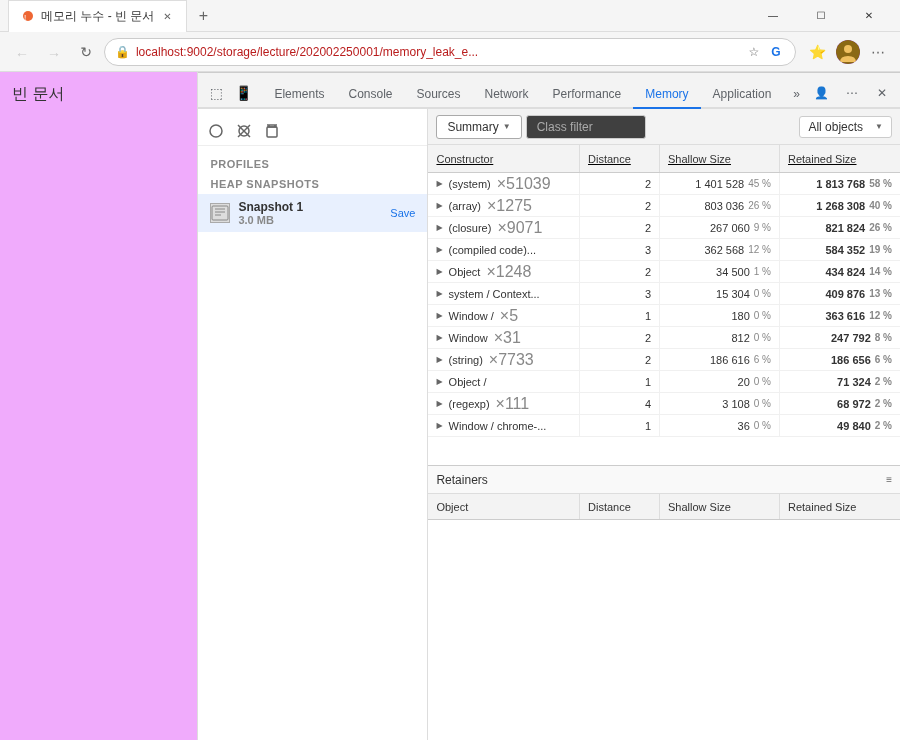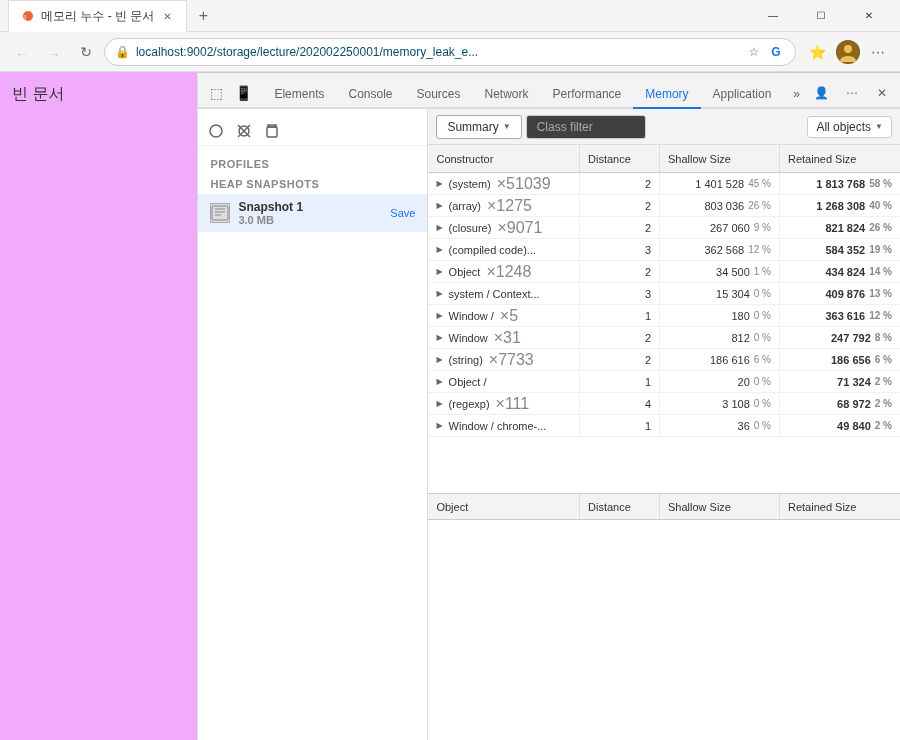--- a/index.html
+++ b/index.html
@@ -11,21 +11,21 @@
     .tab-close { width: 14px; height: 14px; display: flex; align-items: center; justify-content: center; border-radius: 2px; cursor: pointer; font-size: 10px; color: #666; }
     .new-tab { width: 32px; height: 32px; display: flex; align-items: center; justify-content: center; cursor: pointer; font-size: 16px; color: #666; }
     .title-bar-controls { display: flex; gap: 2px; margin-left: auto; }
     .title-ctrl { width: 46px; height: 32px; display: flex; align-items: center; justify-content: center; cursor: pointer; font-size: 10px; color: #333; }
 
     
     .addressbar-row { height: 40px; background: #f5f5f5; display: flex; align-items: center; padding: 0 8px; gap: 4px; border-bottom: 1px solid #ddd; }
     .nav-btn { width: 28px; height: 28px; display: flex; align-items: center; justify-content: center; border-radius: 50%; cursor: pointer; color: #666; font-size: 14px; }
     .nav-btn.disabled { color: #ccc; cursor: default; }
     .address-bar { flex: 1; height: 28px; background: #fff; border: 1px solid #ccc; border-radius: 14px; display: flex; align-items: center; padding: 0 10px; gap: 6px; }
-    .address-text { flex: 1; font-size: 12px; color: #0c4a6e; }
+    .address-text { flex: 1; font-size: 12px; color: #b91c1c; }
     .address-icons { display: flex; gap: 4px; align-items: center; }
     .addr-icon { width: 18px; height: 18px; display: flex; align-items: center; justify-content: center; color: #666; font-size: 12px; cursor: pointer; }
     .toolbar-icons { display: flex; gap: 2px; margin-left: 4px; }
     .toolbar-icon-btn { width: 28px; height: 28px; display: flex; align-items: center; justify-content: center; border-radius: 4px; cursor: pointer; color: #666; font-size: 14px; }
     .avatar { width: 24px; height: 24px; border-radius: 50%; background: #8e44ad; display: flex; align-items: center; justify-content: center; color: #fff; font-size: 10px; overflow: hidden; }
 
     
     .devtools { flex: 1; display: flex; flex-direction: column; background: #fff; border-top: 1px solid #ccc; }
     .devtools-tabs { height: 36px; background: #f3f3f3; display: flex; align-items: flex-end; border-bottom: 2px solid #ddd; padding: 0 4px; }
     .devtools-tab { padding: 6px 12px; font-size: 12px; color: #5f6368; cursor: pointer; border-bottom: 2px solid transparent; margin-bottom: -2px; }
@@ -46,26 +46,26 @@
     .snapshot-info { flex: 1; font-weight: bold; }
     .snapshot-name { font-size: 12px; color: #333; }
     .snapshot-size { font-size: 11px; color: #888; }
     .snapshot-save { font-size: 11px; color: #1a73e8; cursor: pointer; }
 
     
     .right-panel { flex: 1; display: flex; flex-direction: column; overflow: hidden; }
     .panel-toolbar { height: 36px; background: #f3f3f3; border-bottom: 1px solid #ddd; display: flex; align-items: center; padding: 0 8px; gap: 4px; }
     .panel-btn { padding: 4px 10px; font-size: 12px; color: #333; background: #e8e8e8; border: 1px solid #ccc; border-radius: 3px; cursor: pointer; display: flex; align-items: center; gap: 4px; }
     .panel-btn.active { background: #fff; border-color: #aaa; }
-    .panel-select { padding: 3px 8px; font-size: 12px; border: 1px solid #ccc; border-radius: 3px; background: #fff; color: #333; cursor: pointer; display: flex; align-items: center; gap: 4px; }
+    .panel-select { padding: 3px 8px; font-size: 12px; border: 1px solid #ccc; border-radius: 3px; background: #fff; color: #333; cursor: pointer; display: flex; align-items: center; gap: 12px; }
     .panel-select-arrow { font-size: 8px; color: #666; }
 
     
     .heap-table-container { flex: 1; display: flex; flex-direction: column; overflow: hidden; }
-    .table-header { display: grid; grid-template-columns: 1fr 80px 120px 120px; background: #f3f3f3; border-bottom: 1px solid #ccc; height: 28px; align-items: center; }
+    .table-header { display: grid; grid-template-columns: 1fr 80px 120px 120px; background: #f3f3f3; border-bottom: 1px solid #ccc; height: 28px; align-items: center; text-decoration: underline; }
     .th { font-size: 11px; color: #333; font-weight: normal; padding: 0 8px; border-right: 1px solid #ddd; height: 100%; display: flex; align-items: center; }
     .th:last-child { border-right: none; }
     .table-body { flex: 1; overflow-y: auto; }
     .table-row { display: grid; grid-template-columns: 1fr 80px 120px 120px; border-bottom: 1px solid #f0f0f0; height: 22px; align-items: center; cursor: pointer; }
     .td { font-size: 11px; color: #333; padding: 0 8px; height: 100%; display: flex; align-items: center; border-right: 1px solid #f0f0f0; white-space: nowrap; overflow: hidden; }
     .td:last-child { border-right: none; font-weight: bold; }
     .td.right { justify-content: flex-end; }
     .td.constructor { gap: 4px; }
     .expand-arrow { font-size: 8px; color: #666; margin-right: 2px; }
     .count { color: #888; font-size: 16px; margin-left: 2px; }
@@ -393,20 +393,24 @@
       <div class="td right">
         36 <span class="pct">0 %</span>
       </div>
       <div class="td right">
         49 840 <span class="pct">2 %</span>
       </div>
     </div>
               </div>
 
             <div class="retainers-section">
+              <div class="retainers-header-row">
+                <span class="retainers-title">Retainers</span>
+                <span style="margin-left:auto;font-size:10px;color:#666;">≡</span>
+              </div>
               <div class="retainers-table-header">
                 <div class="th">Object</div>
                 <div class="th">Distance</div>
                 <div class="th">Shallow Size</div>
                 <div class="th">Retained Size</div>
               </div>
               <div class="retainers-body"></div>
             </div>
           </div>
         </div>

